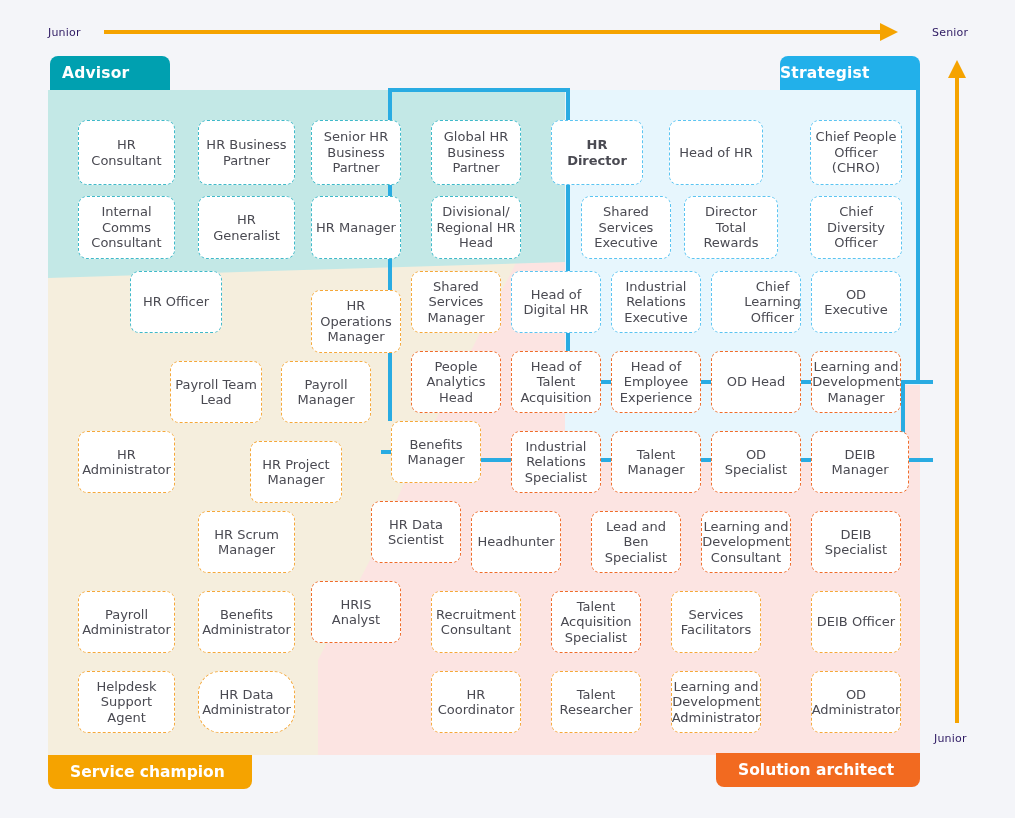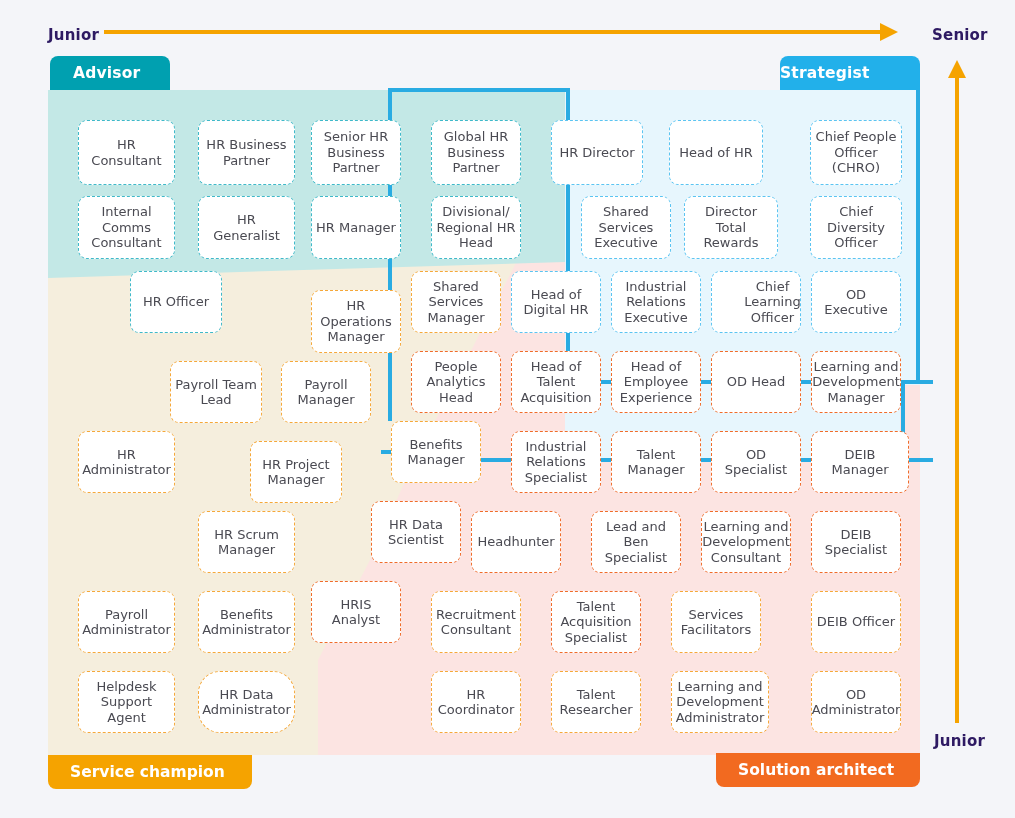--- a/index.html
+++ b/index.html
@@ -7,21 +7,21 @@
     width:1015px;height:818px;
     background:#f4f5f9;
     font-family:"DejaVu Sans","Liberation Sans",sans-serif;
     overflow:hidden;
   }
   #stage{position:relative;width:1015px;height:818px;}
 
   
   .axis-label{
     position:absolute;
-    font-size:15px;font-weight:bold;color:#2e1a63;
+    font-size:11px;font-weight:normal;color:#2e1a63;
     letter-spacing:.2px;white-space:nowrap;
   }
   #lbl-junior-top{left:48px;top:26px;}
   #lbl-senior-right{left:932px;top:26px;}
   #lbl-junior-right{left:934px;top:732px;}
 
   .axis-line-h{
     position:absolute;left:104px;top:30px;width:780px;height:4px;
     background:#f5a300;
   }
@@ -46,21 +46,21 @@
 
   
   .tab{
     position:absolute;
     height:34px;line-height:34px;
     border-radius:8px 8px 0 0;
     color:#fff;font-size:15.5px;font-weight:bold;
     letter-spacing:.2px;
     box-sizing:border-box;
   }
-  #tab-advisor{left:50px;top:56px;width:120px;padding-left:23px;background:#00a0b0;}
+  #tab-advisor{left:50px;top:56px;width:120px;padding-left:12px;background:#00a0b0;}
   #tab-strategist{left:780px;top:56px;width:140px;background:#22b0ea;}
   .tab-bottom{
     position:absolute;height:34px;line-height:34px;
     border-radius:0 0 8px 8px;
     color:#fff;font-size:15.5px;font-weight:bold;
     box-sizing:border-box;
   }
   #tab-service{left:48px;top:755px;width:204px;padding-left:22px;background:#f5a300;}
   #tab-solution{left:716px;top:753px;width:204px;padding-left:22px;background:#f26a20;}
 
@@ -147,21 +147,21 @@
       </div>
       <div class="box b-teal" style="left: 198px; top: 120px; width: 97px; height: 65px;">
         <span>HR Business Partner</span>
       </div>
       <div class="box b-teal" style="left: 311px; top: 120px; width: 90px; height: 65px;">
         <span>Senior HR Business Partner</span>
       </div>
       <div class="box b-teal" style="left: 431px; top: 120px; width: 90px; height: 65px;">
         <span>Global HR Business Partner</span>
       </div>
-      <div class="box b-blue" style="left: 551px; top: 120px; width: 92px; height: 65px;">
+      <div class="box b-blue" style="left: 551px; top: 120px; width: 92px; height: 65px; font-weight: bold;">
         <span>HR Director</span>
       </div>
       <div class="box b-blue" style="left: 669px; top: 120px; width: 94px; height: 65px;">
         <span>Head of HR</span>
       </div>
       <div class="box b-blue" style="left: 810px; top: 120px; width: 92px; height: 65px;">
         <span>Chief People Officer (CHRO)</span>
       </div>
       <div class="box b-teal" style="left: 78px; top: 196px; width: 97px; height: 63px;">
         <span>Internal Comms Consultant</span>
@@ -291,21 +291,21 @@
       </div>
       <div class="box b-orange" style="left: 198px; top: 671px; width: 97px; height: 62px; border-radius: 22px;">
         <span>HR Data Administrator</span>
       </div>
       <div class="box b-orange" style="left: 431px; top: 671px; width: 90px; height: 62px;">
         <span>HR Coordinator</span>
       </div>
       <div class="box b-orange" style="left: 551px; top: 671px; width: 90px; height: 62px;">
         <span>Talent Researcher</span>
       </div>
-      <div class="box b-orange" style="left: 671px; top: 671px; width: 98px; height: 62px; align-items: center;">
+      <div class="box b-orange" style="left: 671px; top: 671px; width: 90px; height: 62px; align-items: center;">
         <span>Learning and Development Administrator</span>
       </div>
       <div class="box b-orange" style="left: 811px; top: 671px; width: 90px; height: 62px;">
         <span>OD Administrator</span>
       </div>
     </div>
 
 </div>
 
 </body></html>

